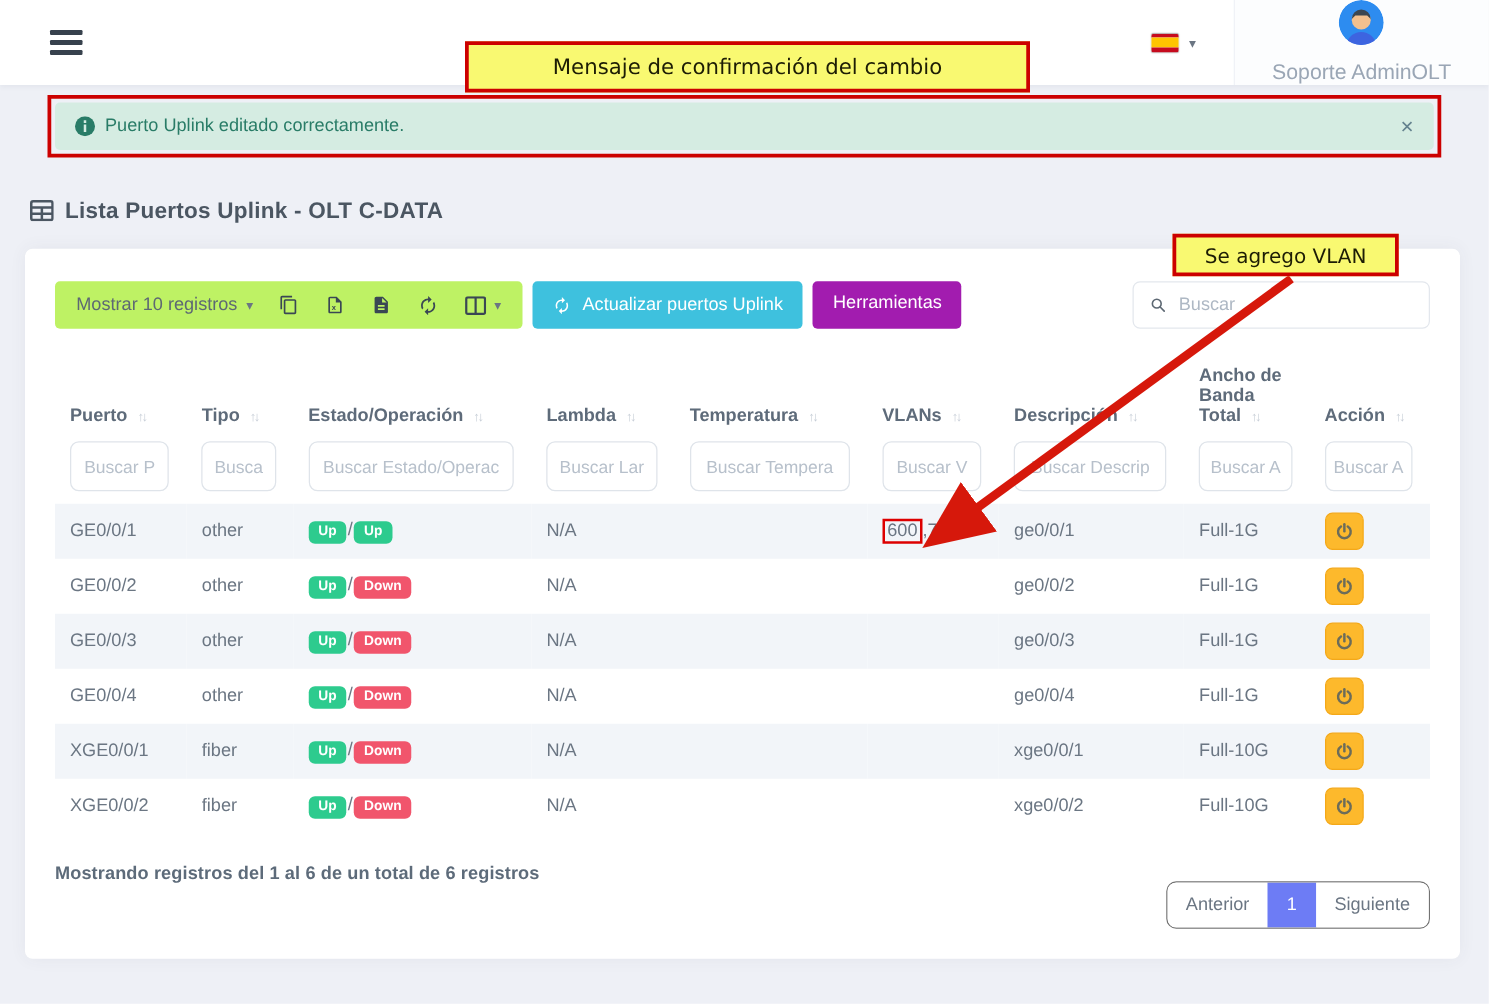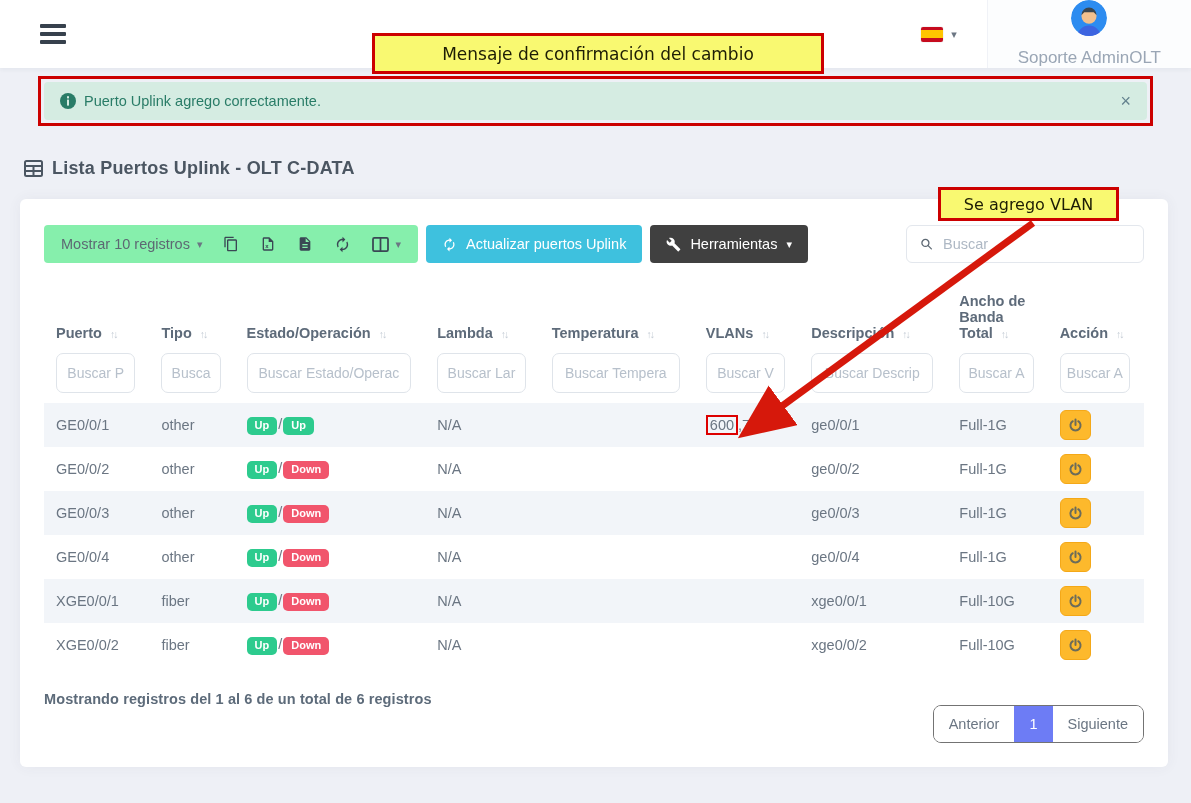--- a/index.html
+++ b/index.html
@@ -36,30 +36,30 @@
   
   .page-title { margin:32px 0 0 24px; display:flex; align-items:center; gap:9px;
     color:#4b5662; font-size:18px; font-weight:700; letter-spacing:.2px; }
   
   .card {
     margin:20px 23px 0 20px; background:#fff; border-radius:6px;
     box-shadow:0 0 14px rgba(60,70,90,.06); padding:26px 24px 24px 24px;
   }
   .toolbar { display:flex; align-items:center; }
   .tool-group {
-    display:flex; align-items:center; gap:21px; background:#86efac; border-radius:4px;
+    display:flex; align-items:center; gap:21px; background:#bef264; border-radius:4px;
     height:38px; padding:0 17px; color:#5d6873; font-size:14.5px;
   }
   .length-select { display:flex; align-items:center; gap:7px; cursor:pointer; }
   .ticon { display:flex; align-items:center; cursor:pointer; color:#3a4754; }
   .cols-btn { display:flex; align-items:center; gap:6px; cursor:pointer; }
   .btn { height:38px; display:flex; align-items:center; gap:9px; border:none; border-radius:4px;
     font-size:14.5px; color:#fff; padding:0 16px; cursor:pointer; font-family:inherit; }
   .btn-cyan { background:#3ec1de; margin-left:8px; }
-  .btn-dark { background:#404040; margin-left:8px; }
+  .btn-dark { background:#a21caf; margin-left:8px;flex-direction:column; }
   .search-box { margin-left:auto; width:238px; height:38px; border:1px solid #e3e7ed; border-radius:6px;
     display:flex; align-items:center; padding:0 13px; gap:10px; background:#fff; }
   .search-box input { border:none; outline:none; flex:1; font-size:14.5px; color:#737373; font-family:inherit; }
   .search-box input::placeholder { color:#aeb8c4; }
   
   table { width:100%; border-collapse:collapse; table-layout:fixed; margin-top:24px; }
   thead th { text-align:left; vertical-align:bottom; padding:6px 8px 12px 12px;
     font-size:14.5px; color:#5e6b7a; font-weight:700; }
   .sort { font-size:10.5px; color:#c6cdd6; margin-left:8px; letter-spacing:-2px; font-weight:400; }
   .filters td { padding:0 14px 10px 12px; }
@@ -127,21 +127,21 @@
   </div>
 </div>
 
 <div class="alert-annotation">
   <div class="alert">
     <svg width="16" height="16" viewBox="0 0 16 16">
       <circle cx="8" cy="8" r="8" fill="#297c67"></circle>
       <rect x="7" y="6.6" width="2" height="6" fill="#d5ece2"></rect>
       <rect x="7" y="3.2" width="2" height="2.2" fill="#d5ece2"></rect>
     </svg>
-    <span>Puerto Uplink agrego correctamente.</span>
+    <span>Puerto Uplink editado correctamente.</span>
     <span class="alert-close">×</span>
   </div>
 </div>
 
 <div class="page-title">
   <svg width="19" height="17" viewBox="0 0 19 17">
     <rect x="1" y="1" width="17" height="15" rx="1.5" fill="none" stroke="#4b5662" stroke-width="2"></rect>
     <line x1="1" y1="6" x2="18" y2="6" stroke="#4b5662" stroke-width="2"></line>
     <line x1="1" y1="11" x2="18" y2="11" stroke="#4b5662" stroke-width="2"></line>
     <line x1="9.5" y1="6" x2="9.5" y2="16" stroke="#4b5662" stroke-width="2"></line>

